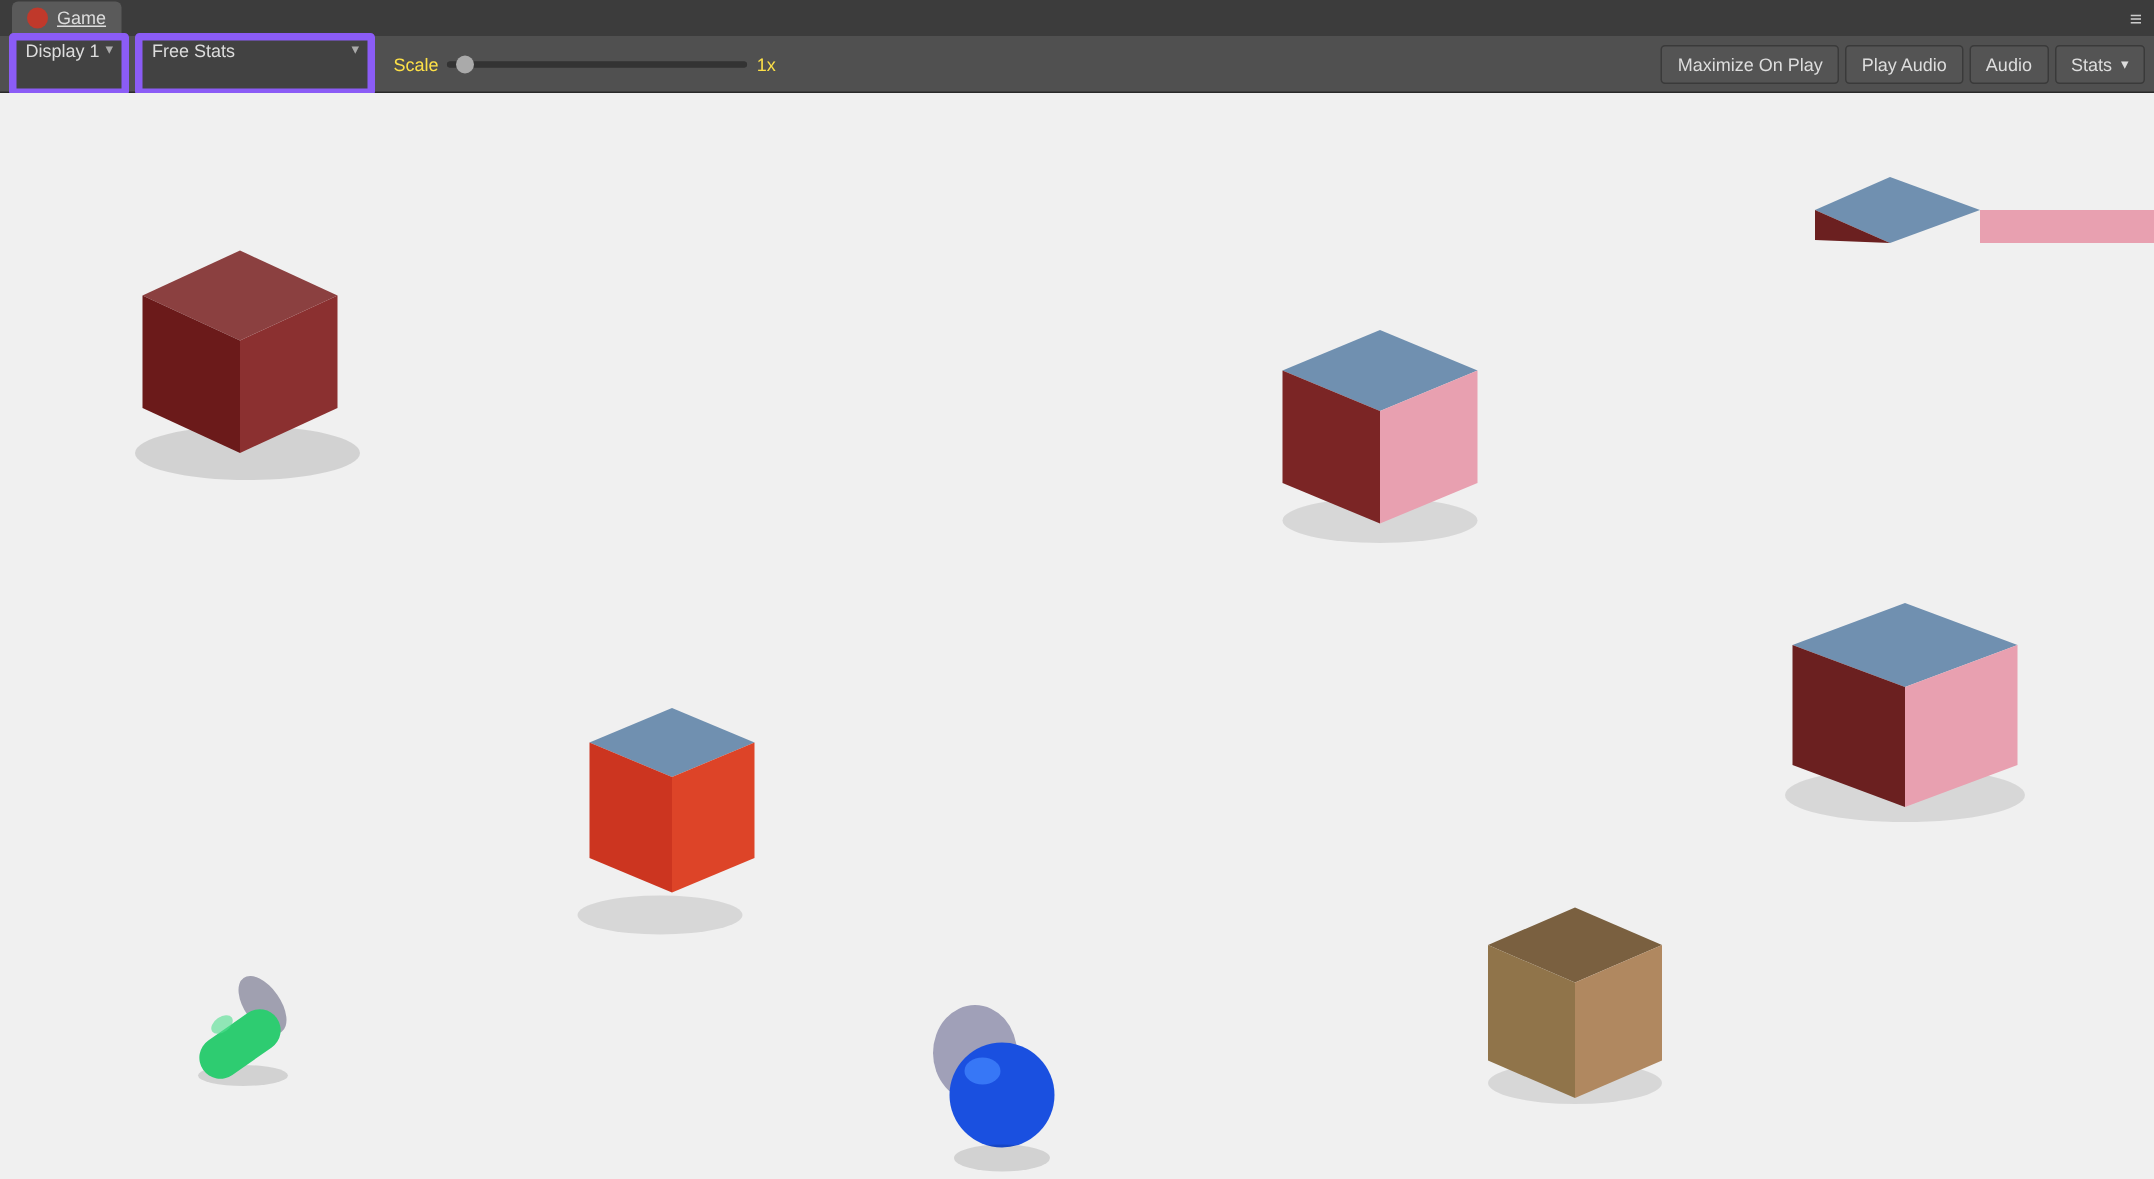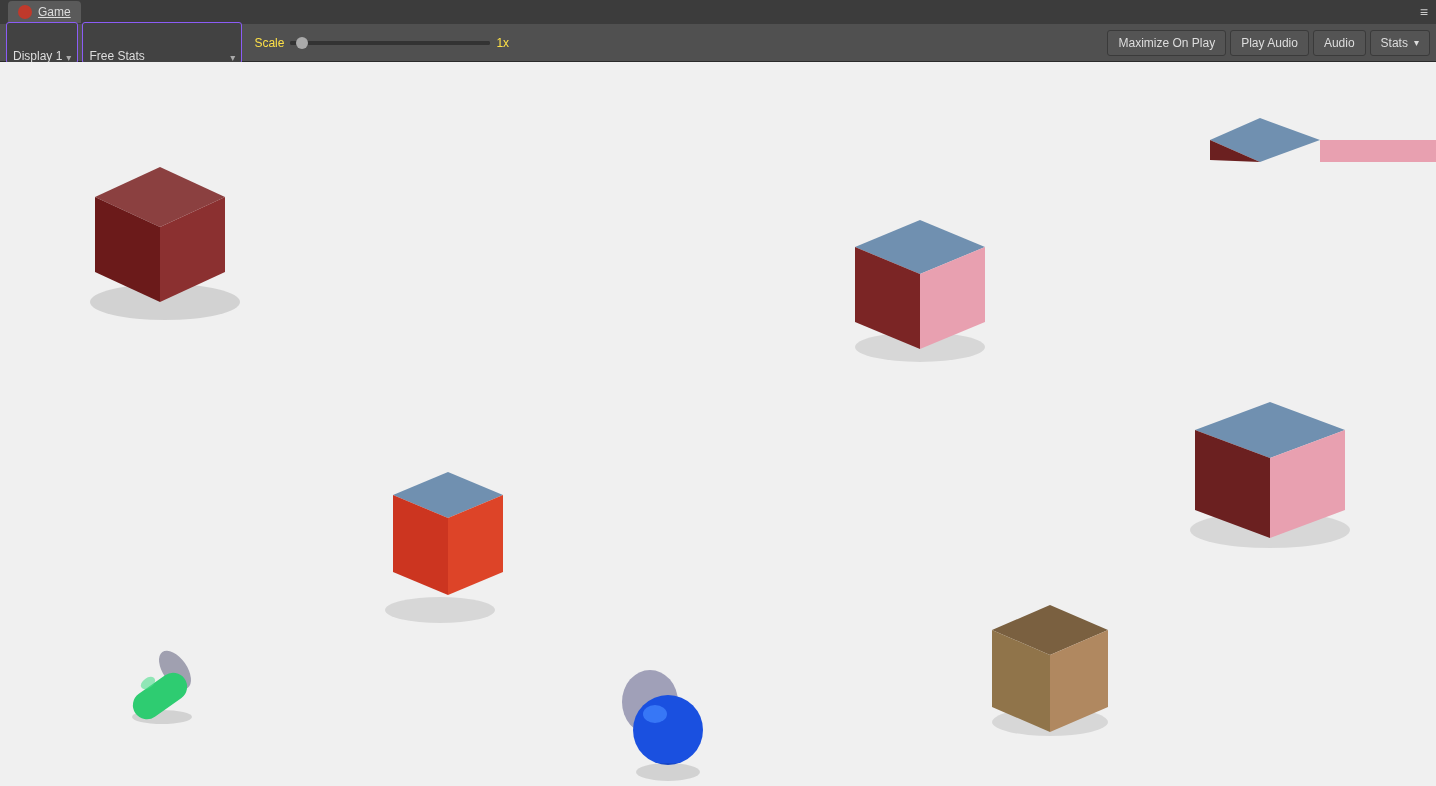--- a/index.html
+++ b/index.html
@@ -53,23 +53,23 @@
       display: flex;
       align-items: center;
       height: 38px;
       background: #505050;
       border-bottom: 1px solid #2a2a2a;
       padding: 0 6px;
       gap: 4px;
     }
     .toolbar-group {
       display: flex;
-      align-items: flex-end;
+      align-items: flex-start;
       background: #424242;
-      border: 1px solid #8b5cf6;
+      border: 5px solid #8b5cf6;
       border-radius: 3px;
       height: 42px;
       padding: 0 6px;
       gap: 4px;
       font-size: 12px;
       color: #ddd;
     }
     .toolbar-group .arrow {
       font-size: 10px;
       color: #aaa;

